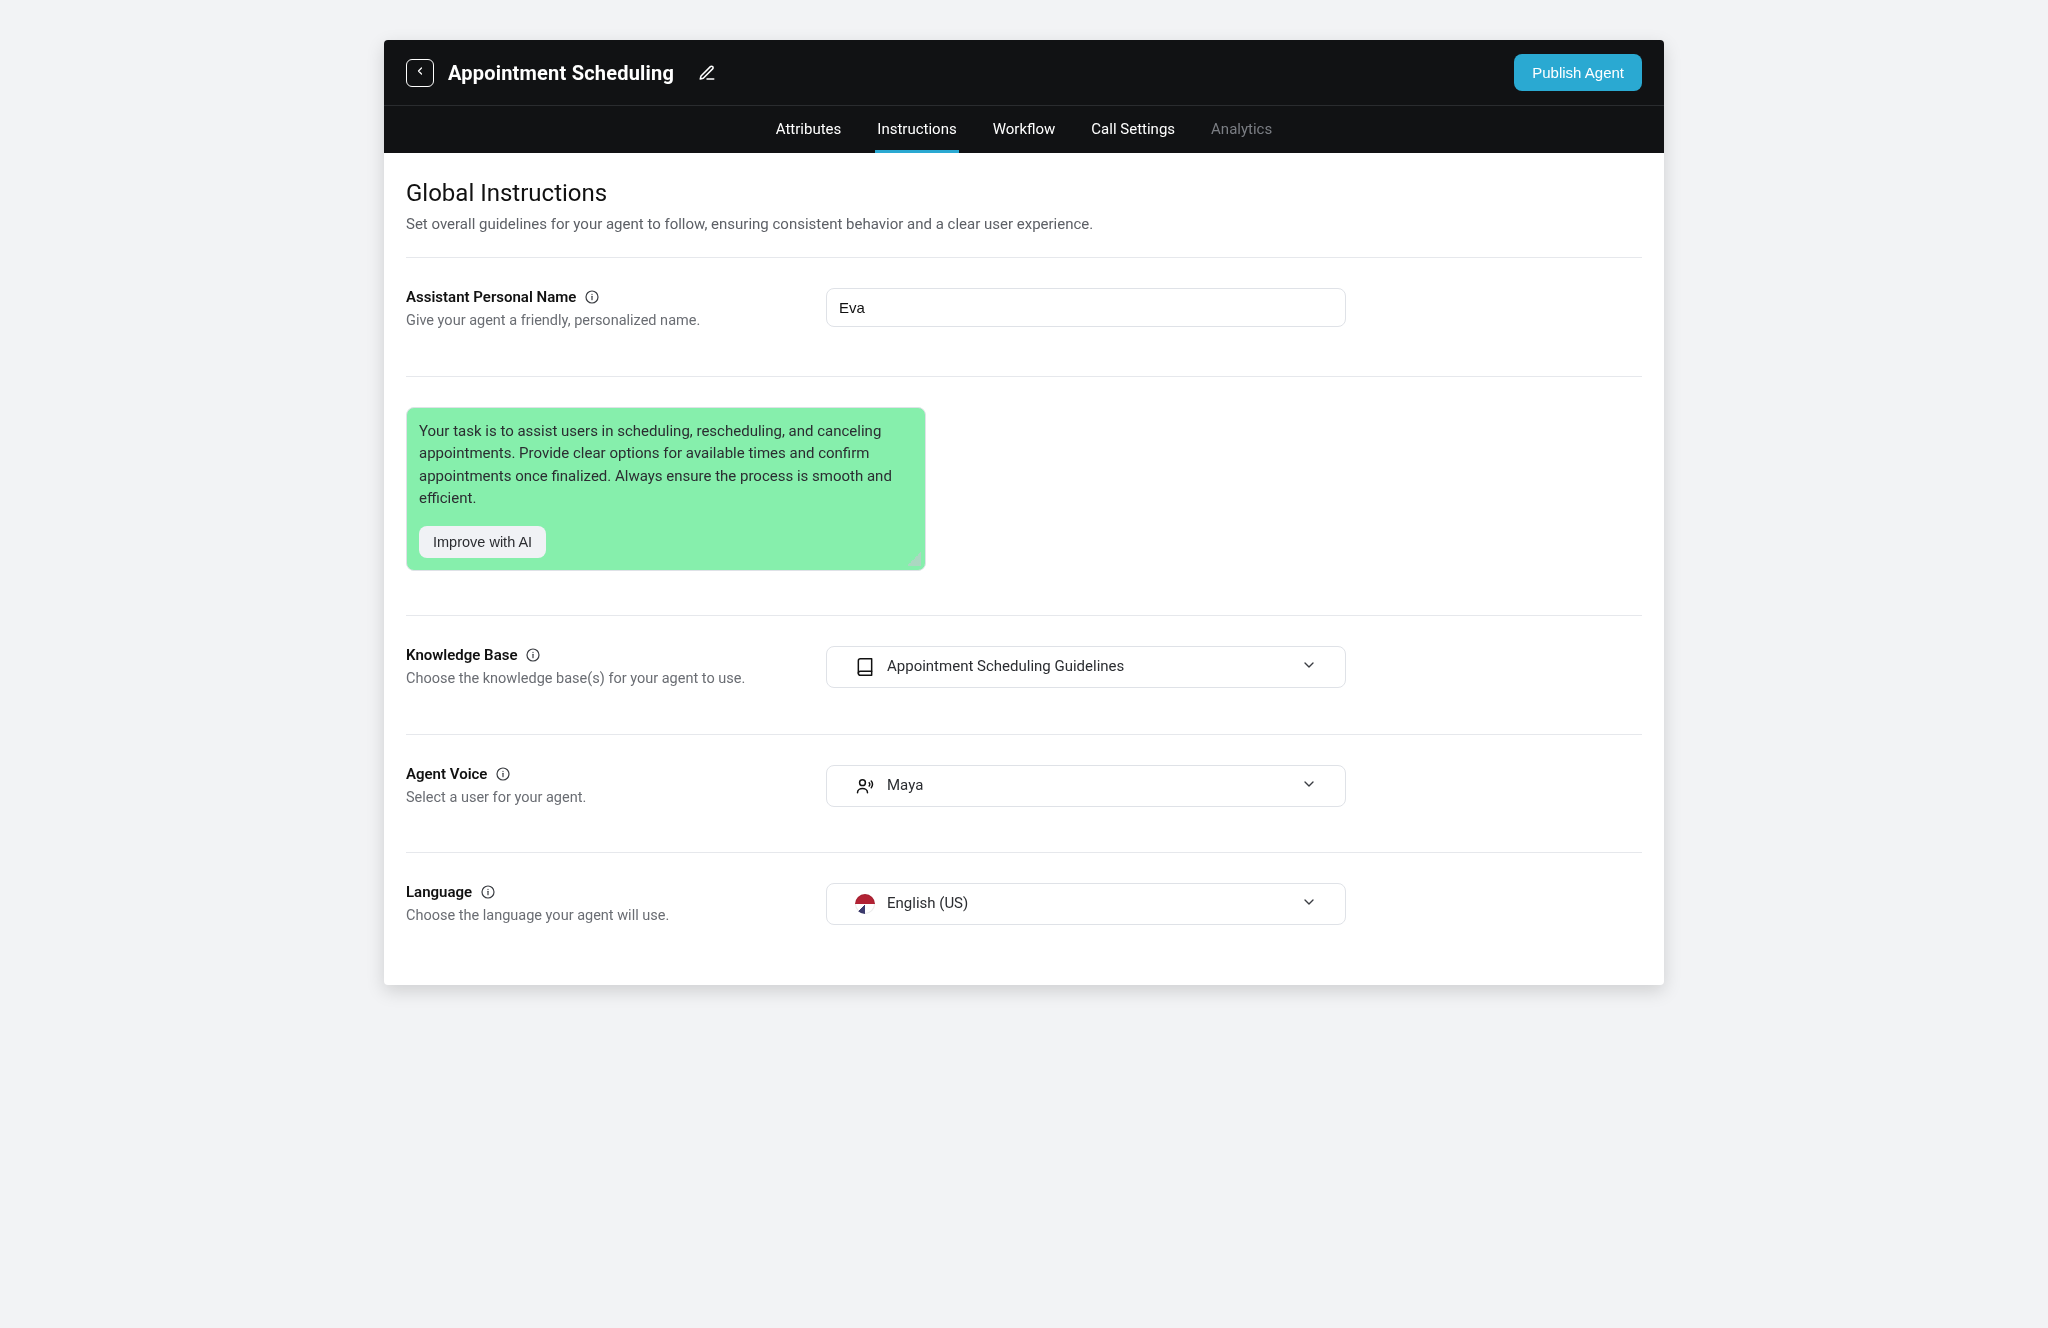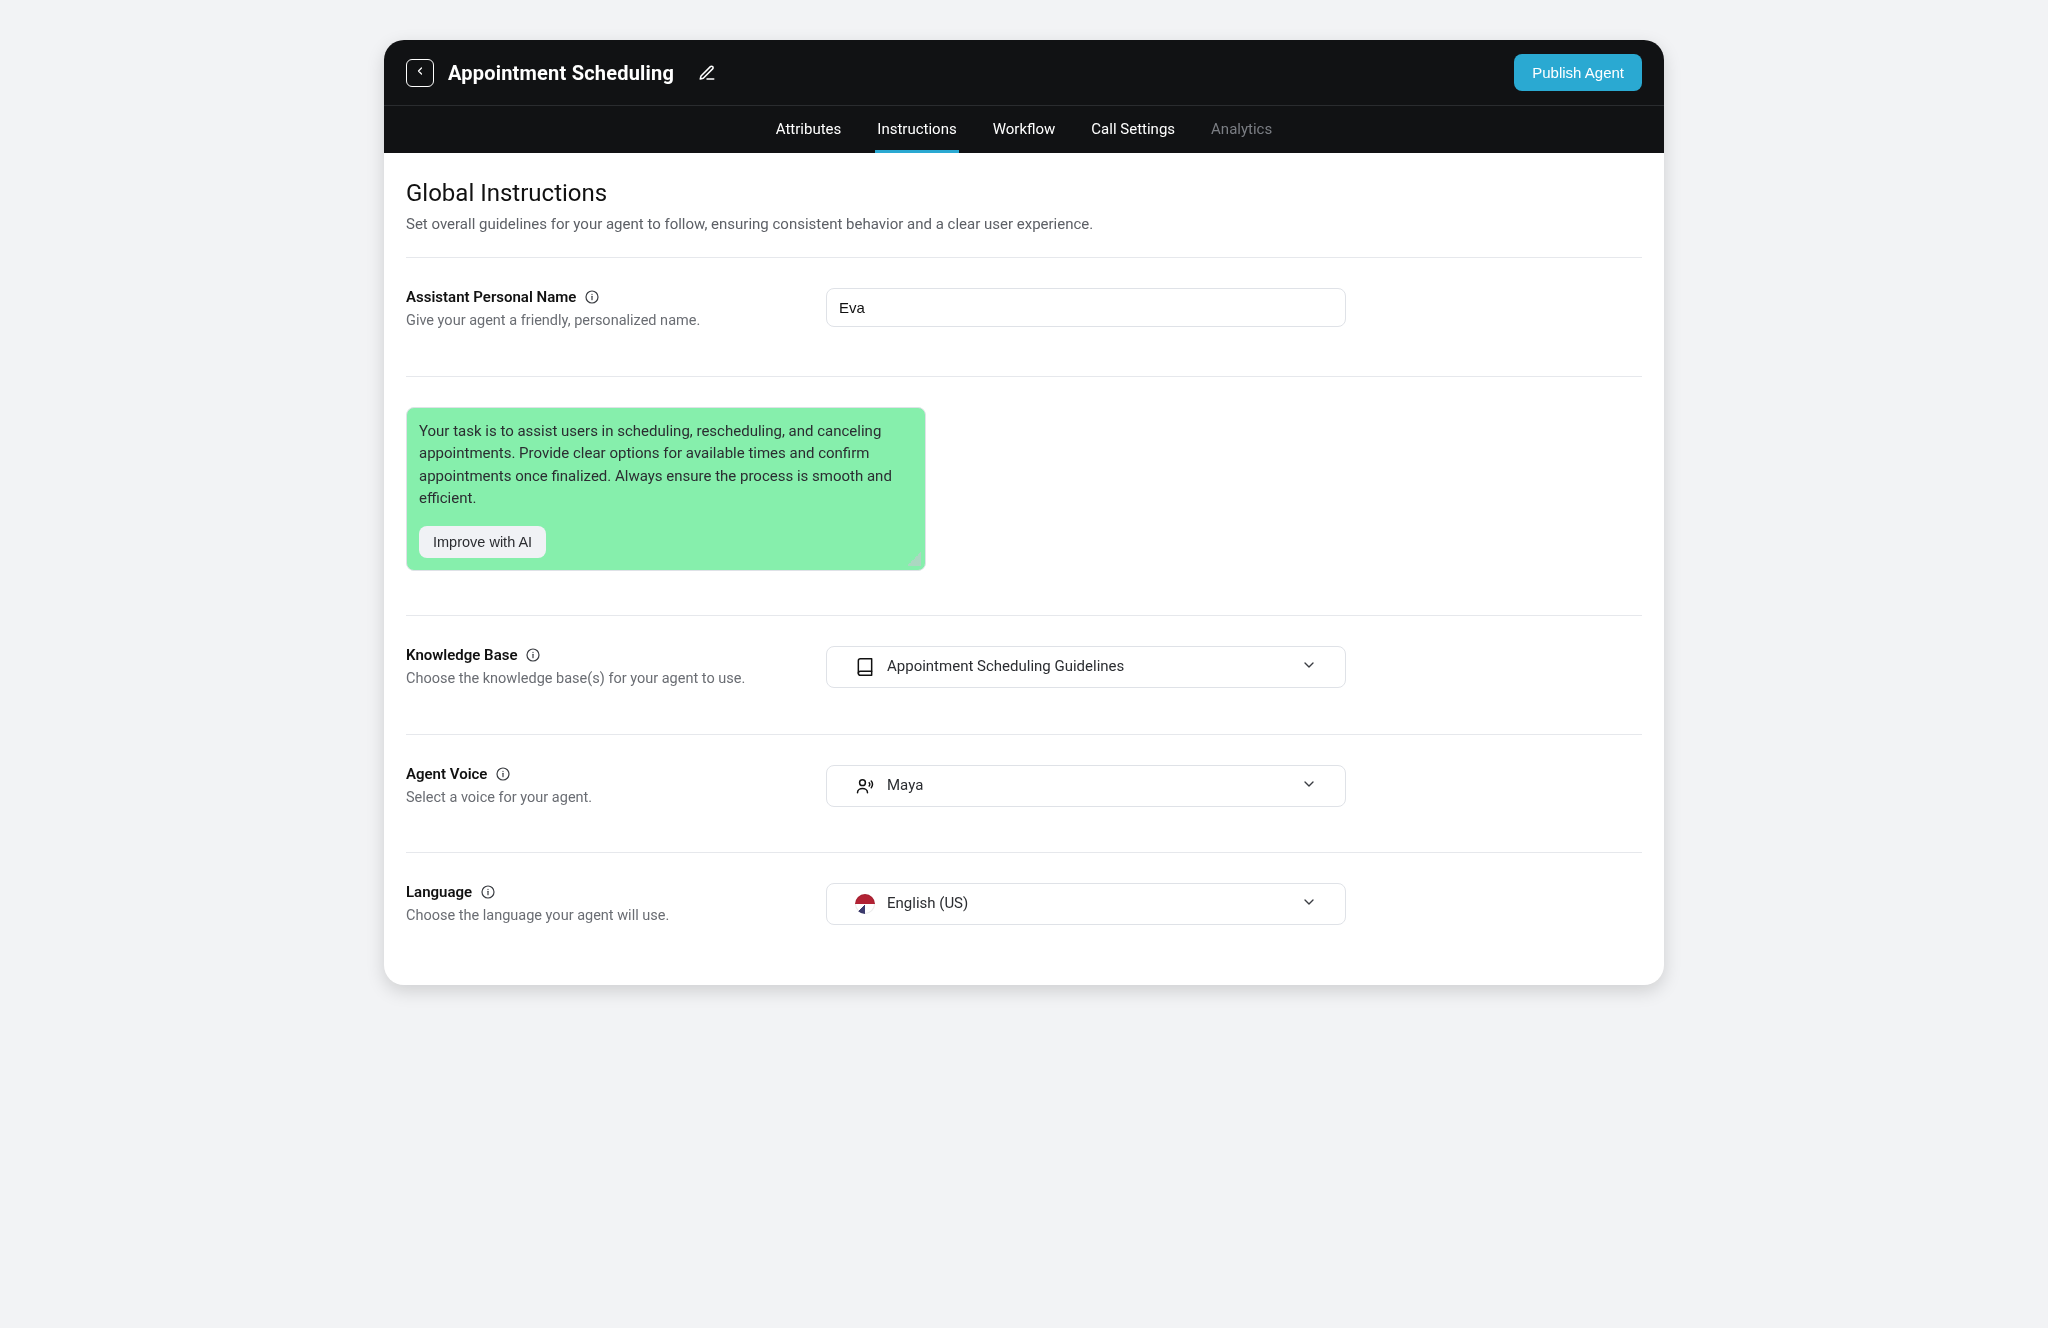--- a/index.html
+++ b/index.html
@@ -7,21 +7,21 @@
   body {
     background: #f2f3f5;
     font-family: -apple-system, BlinkMacSystemFont, "Segoe UI", Roboto, Helvetica, Arial, sans-serif;
     color: #111;
     padding: 40px;
   }
   .app-card {
     max-width: 1280px;
     margin: 0 auto;
     background: #fff;
-    border-radius: 20px;
+    border-radius: 4px;
     box-shadow: 0 6px 18px rgba(0,0,0,0.15);
     overflow: hidden;
   }
   .top-bar {
     background: #111214;
     color: #fff;
     display: flex;
     align-items: center;
     justify-content: space-between;
     padding: 14px 22px;
@@ -257,21 +257,21 @@
         <div class="label-row">
           <span class="label">Agent Voice</span>
           <span class="info-icon">
             <svg viewBox="0 0 24 24" stroke-width="1.8" stroke-linecap="round" stroke-linejoin="round">
                 <circle cx="12" cy="12" r="9"></circle>
                 <line x1="12" y1="11" x2="12" y2="16"></line>
                 <circle cx="12" cy="8" r="1" fill="#3a3d42" stroke="none"></circle>
               </svg>
           </span>
         </div>
-        <p class="helper">Select a voice for your agent.</p>
+        <p class="helper">Select a user for your agent.</p>
       </div>
       <div class="form-right">
         <div class="select-like">
           <span class="lead-icon">
             <svg viewBox="0 0 24 24" stroke-width="1.8" stroke-linecap="round" stroke-linejoin="round">
                 <circle cx="9" cy="8" r="3.5"></circle>
                 <path d="M3 20c0-3 3-5 6-5s6 2 6 5"></path>
                 <path d="M17 8c1 1 1 3 0 4"></path>
                 <path d="M19.5 6c2 2 2 6 0 8"></path>
               </svg>

